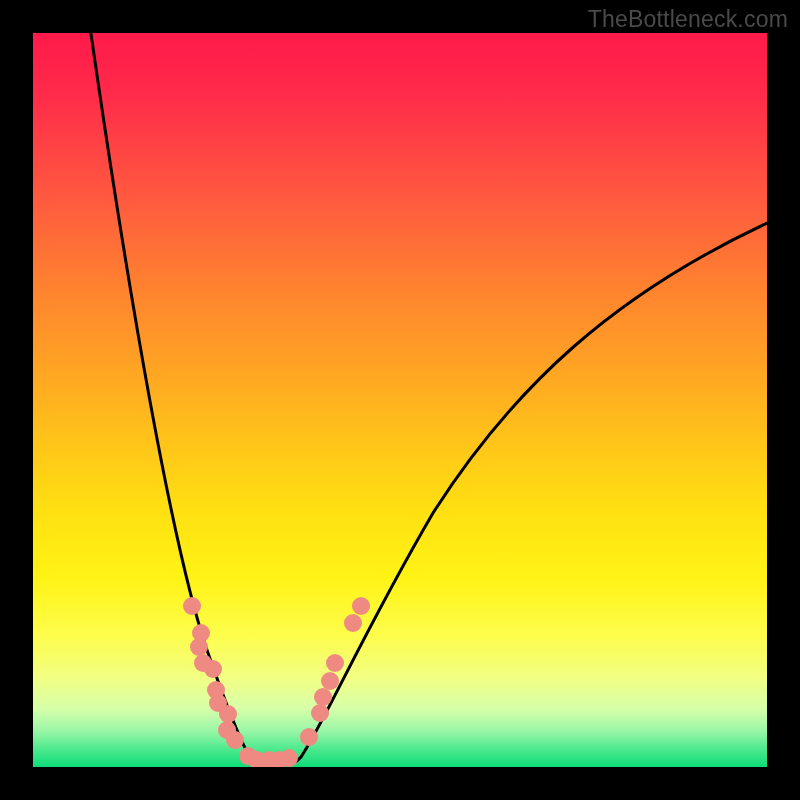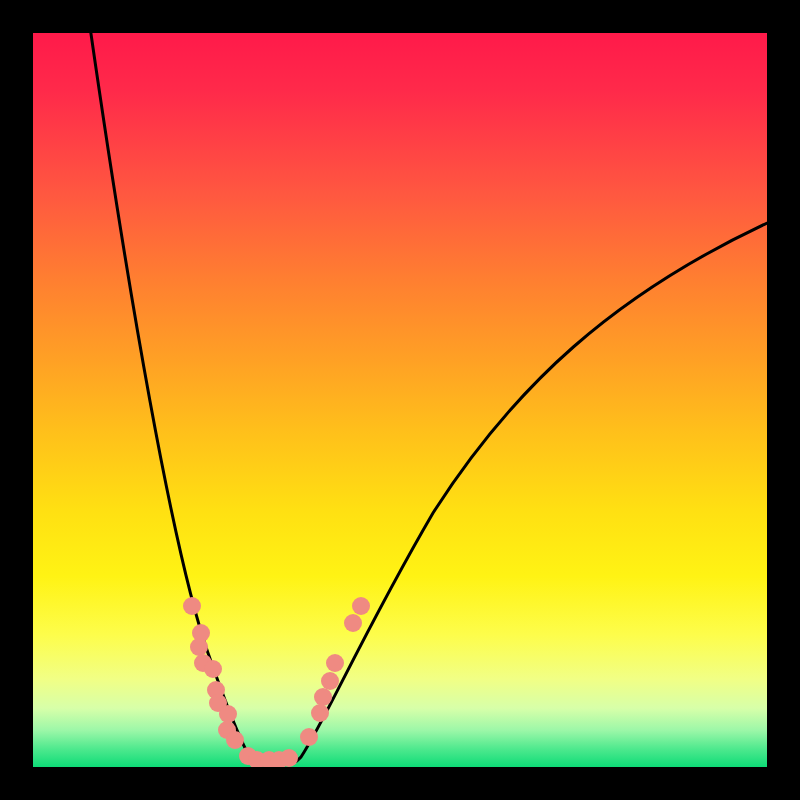--- a/index.html
+++ b/index.html
@@ -93,13 +93,14 @@
           <circle cx="276" cy="704" r="9" fill="#ef8a82" stroke="#d96a62" stroke-width="0"></circle>
           <circle cx="287" cy="680" r="9" fill="#ef8a82" stroke="#d96a62" stroke-width="0"></circle>
           <circle cx="290" cy="664" r="9" fill="#ef8a82" stroke="#d96a62" stroke-width="0"></circle>
           <circle cx="297" cy="648" r="9" fill="#ef8a82" stroke="#d96a62" stroke-width="0"></circle>
           <circle cx="302" cy="630" r="9" fill="#ef8a82" stroke="#d96a62" stroke-width="0"></circle>
           <circle cx="320" cy="590" r="9" fill="#ef8a82" stroke="#d96a62" stroke-width="0"></circle>
           <circle cx="328" cy="573" r="9" fill="#ef8a82" stroke="#d96a62" stroke-width="0"></circle>
         </g>
     </svg>
   </div>
+  <div class="watermark">TheBottleneck.com</div>
 </div>
 
 </body></html>

